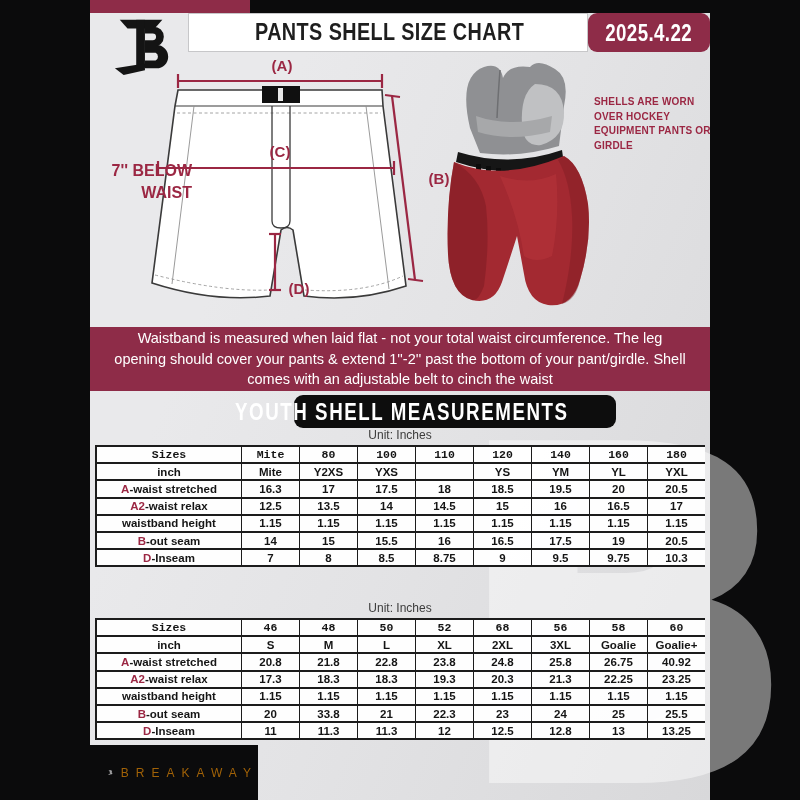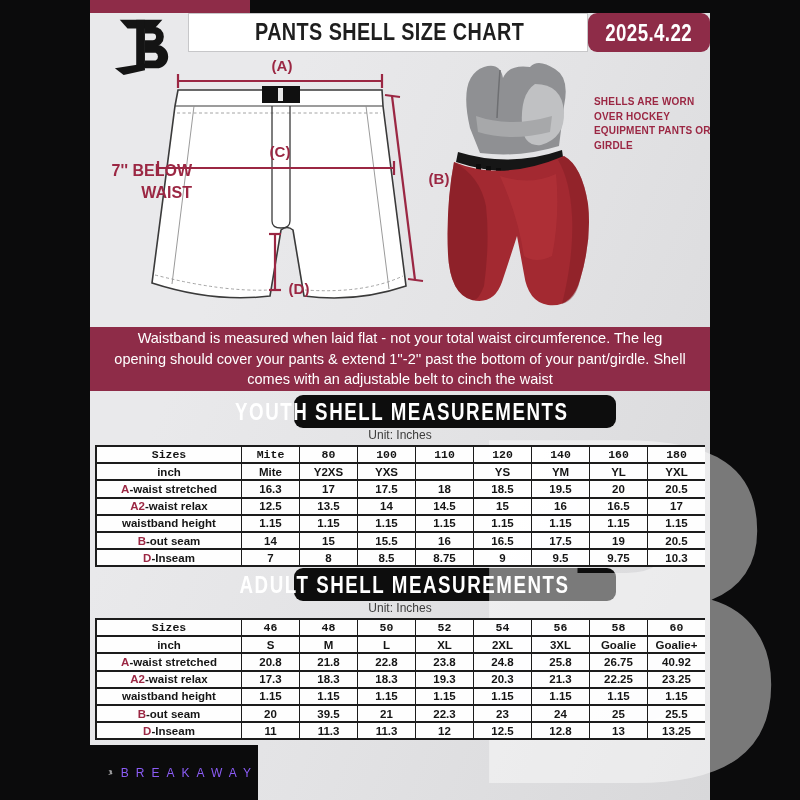--- a/index.html
+++ b/index.html
@@ -79,21 +79,21 @@
   
   .watermark{
     position:absolute;left:356px;top:386px;z-index:1;
     font-size:470px;font-weight:bold;color:rgba(255,255,255,.45);line-height:1;
     font-family:"DejaVu Sans", sans-serif;pointer-events:none;
   }
   
   .footer-black{position:absolute;left:0;top:745px;width:168px;height:55px;background:#0b0b0c;
     display:flex;align-items:center;}
   .footer-logo{width:34px;height:31px;margin-left:18px;}
-  .brand{color:#8b5cf6;font-size:12px;font-weight:500;letter-spacing:7px;margin-left:8px;white-space:nowrap;}
+  .brand{color:#a16207;font-size:12px;font-weight:500;letter-spacing:7px;margin-left:8px;white-space:nowrap;}
   .footer-maroon{position:absolute;left:168px;top:745px;width:452px;height:55px;background:#8e2c48;
     box-sizing:border-box;padding:7px 13px;}
   .footer-maroon .t{color:#fff;font-size:13px;line-height:1.34;font-weight:500;}
   svg text{font-family:"Liberation Sans", sans-serif;}
 </style>
 </head>
 <body>
 
 <div class="page">
 
@@ -288,35 +288,32 @@
         <div class="t-cell">8</div>
         <div class="t-cell">8.5</div>
         <div class="t-cell">8.75</div>
         <div class="t-cell">9</div>
         <div class="t-cell">9.5</div>
         <div class="t-cell">9.75</div>
         <div class="t-cell">10.3</div>
       </div>
     </div>
 
-  <div class="sec-banner adult">
-    <span class="t">ADULT SHELL MEASUREMENTS</span>
-  </div>
   <div class="unit adult">Unit: Inches</div>
   <div class="mtable adult">
       <div class="t-row">
         <div class="t-label">
           <span class="pre"></span>
           <span>Sizes</span>
         </div>
         <div class="t-cell">46</div>
         <div class="t-cell">48</div>
         <div class="t-cell">50</div>
         <div class="t-cell">52</div>
-        <div class="t-cell">54</div>
+        <div class="t-cell">68</div>
         <div class="t-cell">56</div>
         <div class="t-cell">58</div>
         <div class="t-cell">60</div>
       </div>
       <div class="t-row">
         <div class="t-label">
           <span class="pre"></span>
           <span>inch</span>
         </div>
         <div class="t-cell">S</div>
@@ -369,21 +366,21 @@
         <div class="t-cell">1.15</div>
         <div class="t-cell">1.15</div>
         <div class="t-cell">1.15</div>
       </div>
       <div class="t-row">
         <div class="t-label">
           <span class="pre">B</span>
           <span>-out seam</span>
         </div>
         <div class="t-cell">20</div>
-        <div class="t-cell">39.5</div>
+        <div class="t-cell">33.8</div>
         <div class="t-cell">21</div>
         <div class="t-cell">22.3</div>
         <div class="t-cell">23</div>
         <div class="t-cell">24</div>
         <div class="t-cell">25</div>
         <div class="t-cell">25.5</div>
       </div>
       <div class="t-row">
         <div class="t-label">
           <span class="pre">D</span>

